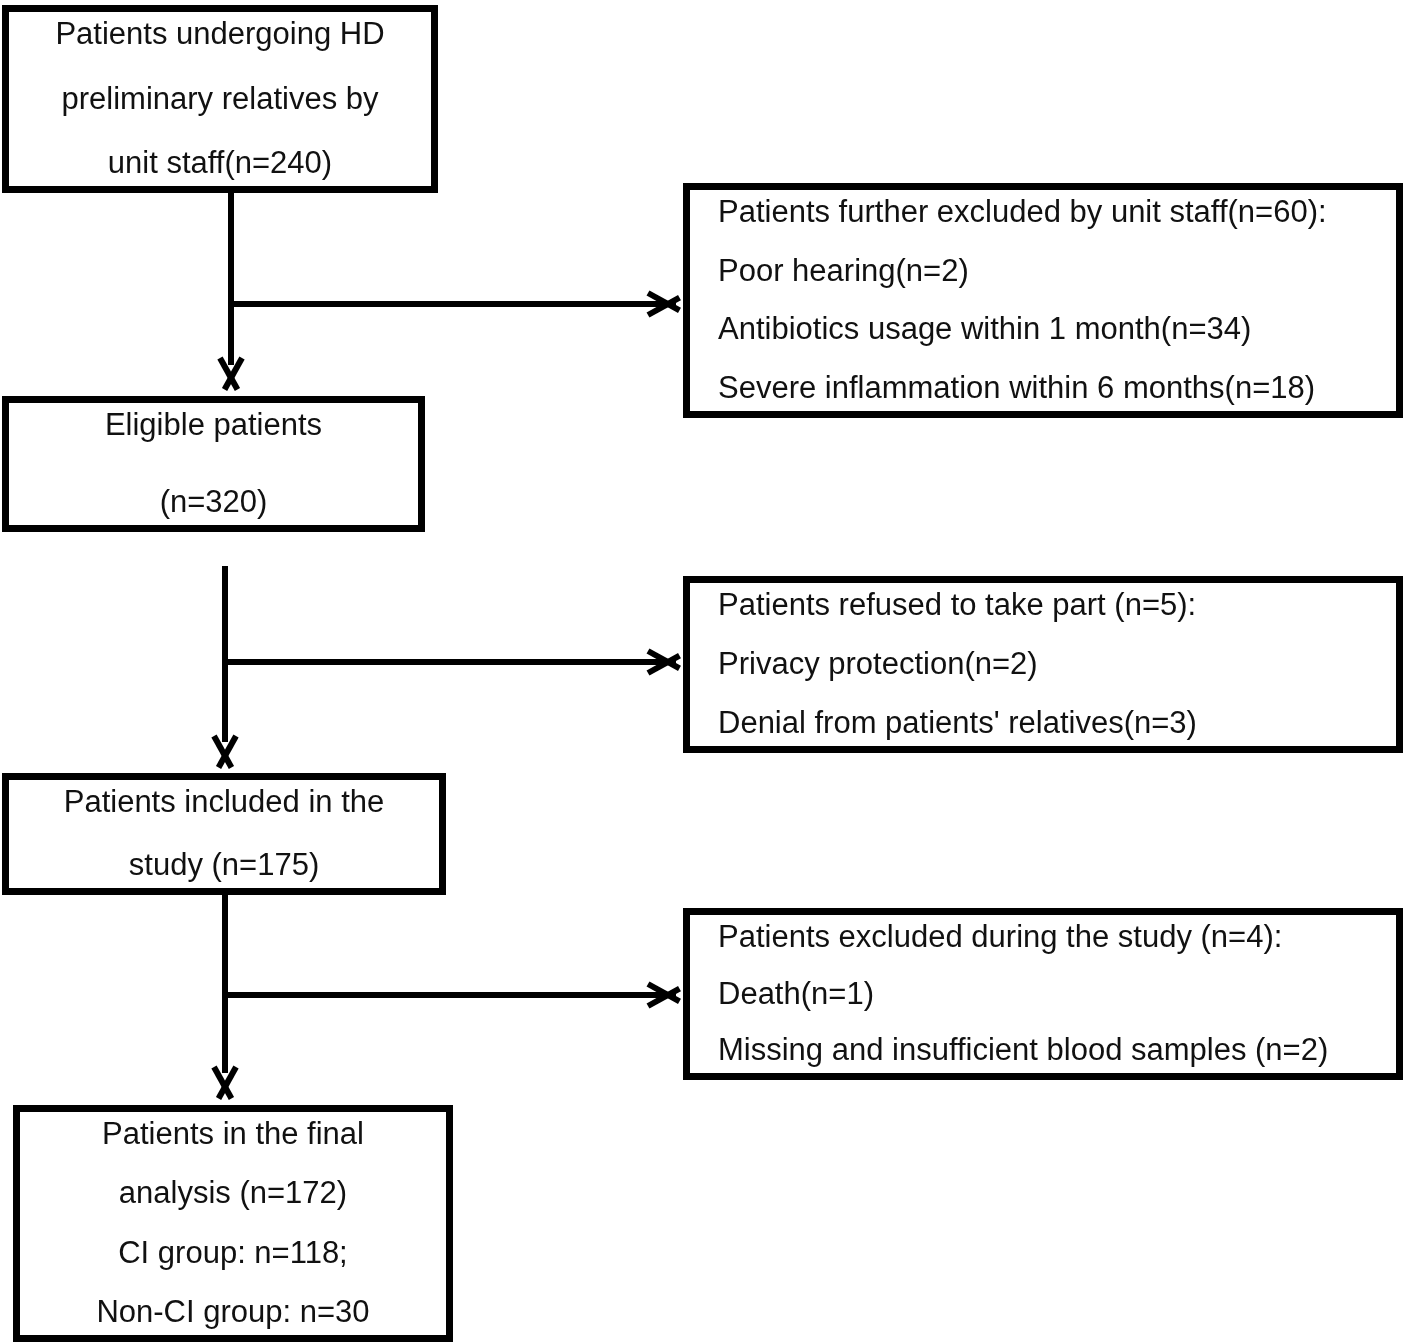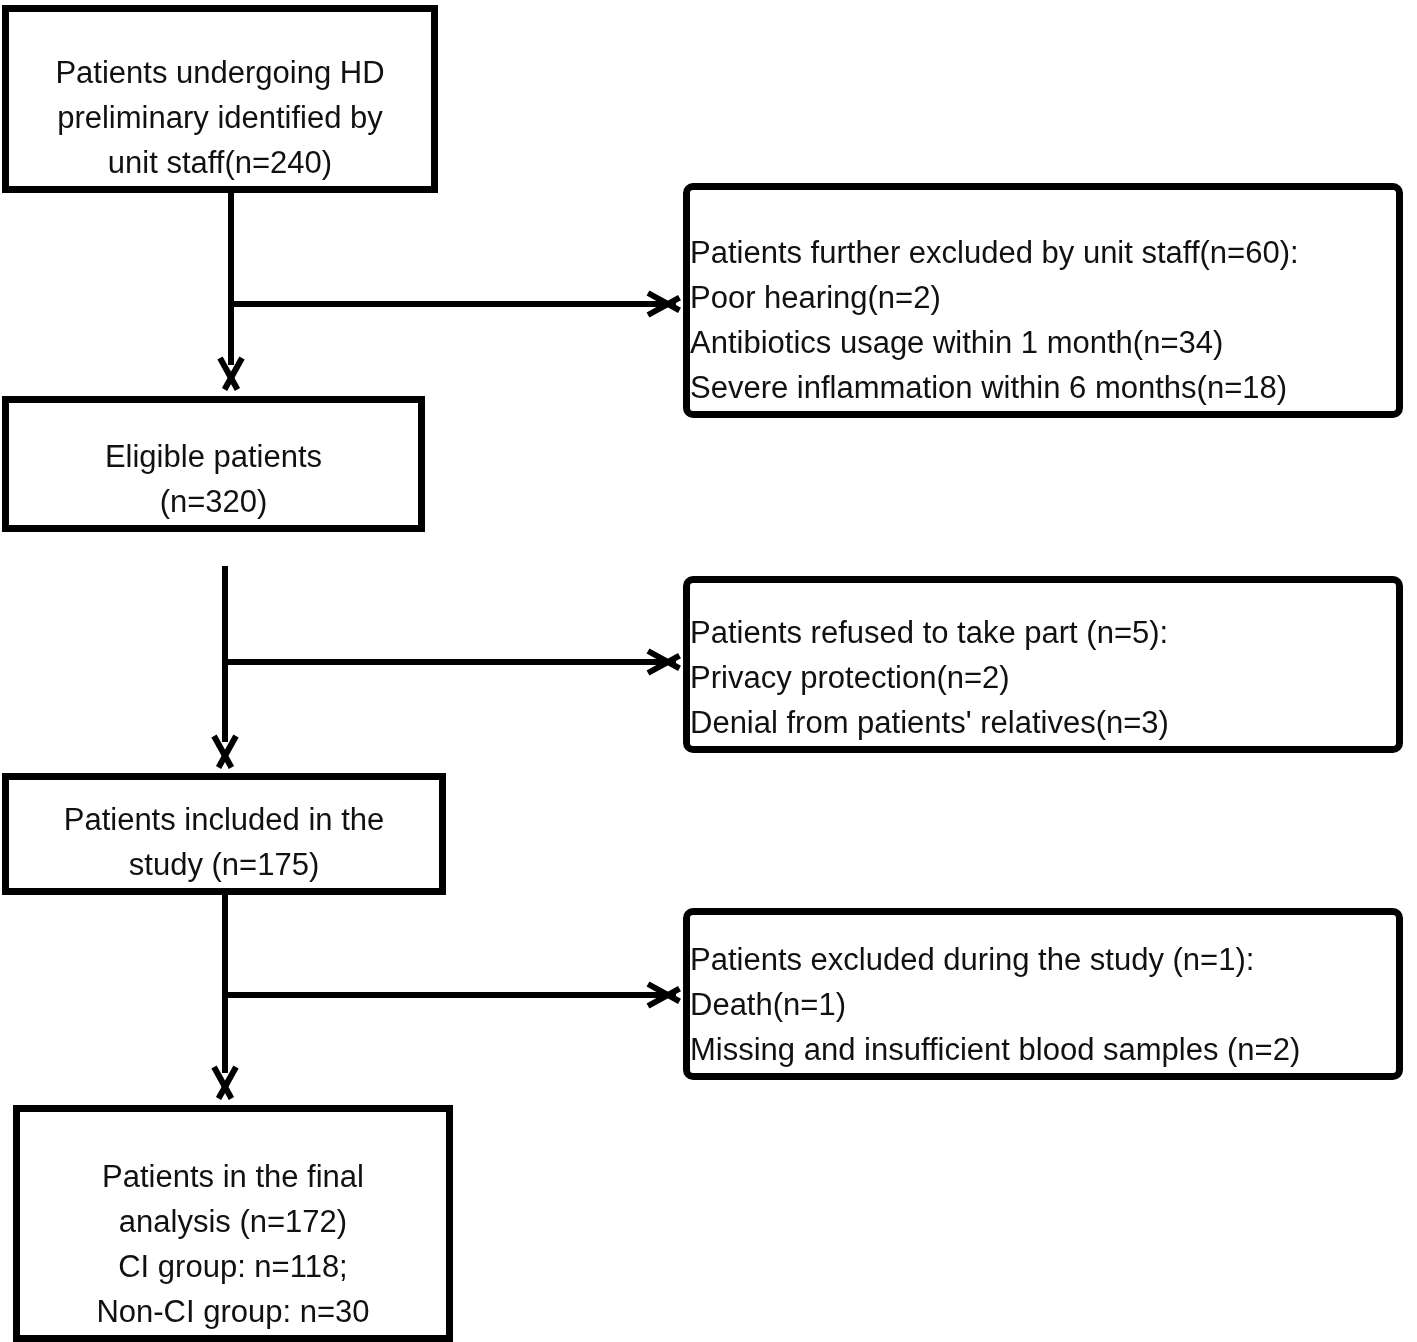--- a/index.html
+++ b/index.html
@@ -17,38 +17,38 @@
     overflow: hidden;
   }
 
   .node {
     position: absolute;
     box-sizing: border-box;
     border: 7px solid #000000;
     background: #ffffff;
     display: flex;
     flex-direction: column;
-    justify-content: flex-end;
+    justify-content: space-between;
   }
 
   .node .line {
     display: block;
     white-space: nowrap;
     font-size: 31px;
     line-height: 1.45;
     color: #111111;
   }
 
   
   .node.main .line {
     text-align: center;
   }
   
   .node.excl {
-    border-radius: 10px;
+    padding-left: 28px;
   }
   .node.excl .line {
     text-align: left;
   }
 
   
   .vline {
     position: absolute;
     width: 6px;
     background: #000000;
@@ -109,21 +109,21 @@
     transform: rotate(-29deg);
   }
 </style>
 </head>
 <body>
 
 <div id="canvas">
 
   <div class="node main" style="left:2px; top:5px; width:436px; height:188px;">
     <span class="line">Patients undergoing HD</span>
-    <span class="line">preliminary identified by</span>
+    <span class="line">preliminary relatives by</span>
     <span class="line">unit staff(n=240)</span>
   </div>
 
   <div class="vline" style="left:228px; top:193px; height:172px;"></div>
   <div class="arrow-down" style="left:211px; top:358px;"></div>
 
   <div class="hline" style="left:228px; top:301px; width:448px;"></div>
   <div class="arrow-right" style="left:648px; top:284px;"></div>
 
   <div class="node excl" style="left:683px; top:183px; width:720px; height:235px;">
@@ -155,21 +155,21 @@
     <span class="line">study (n=175)</span>
   </div>
 
   <div class="vline" style="left:222px; top:895px; height:178px;"></div>
   <div class="arrow-down" style="left:205px; top:1067px;"></div>
 
   <div class="hline" style="left:222px; top:992px; width:454px;"></div>
   <div class="arrow-right" style="left:648px; top:975px;"></div>
 
   <div class="node excl" style="left:683px; top:908px; width:720px; height:172px;">
-    <span class="line">Patients excluded during the study (n=1):</span>
+    <span class="line">Patients excluded during the study (n=4):</span>
     <span class="line">Death(n=1)</span>
     <span class="line">Missing and insufficient blood samples (n=2)</span>
   </div>
 
   <div class="node main" style="left:2px; top:1105px; width:440px; height:237px;margin-left:11px;">
     <span class="line">Patients in the final</span>
     <span class="line">analysis (n=172)</span>
     <span class="line">CI group: n=118;</span>
     <span class="line">Non-CI group: n=30</span>
   </div>

